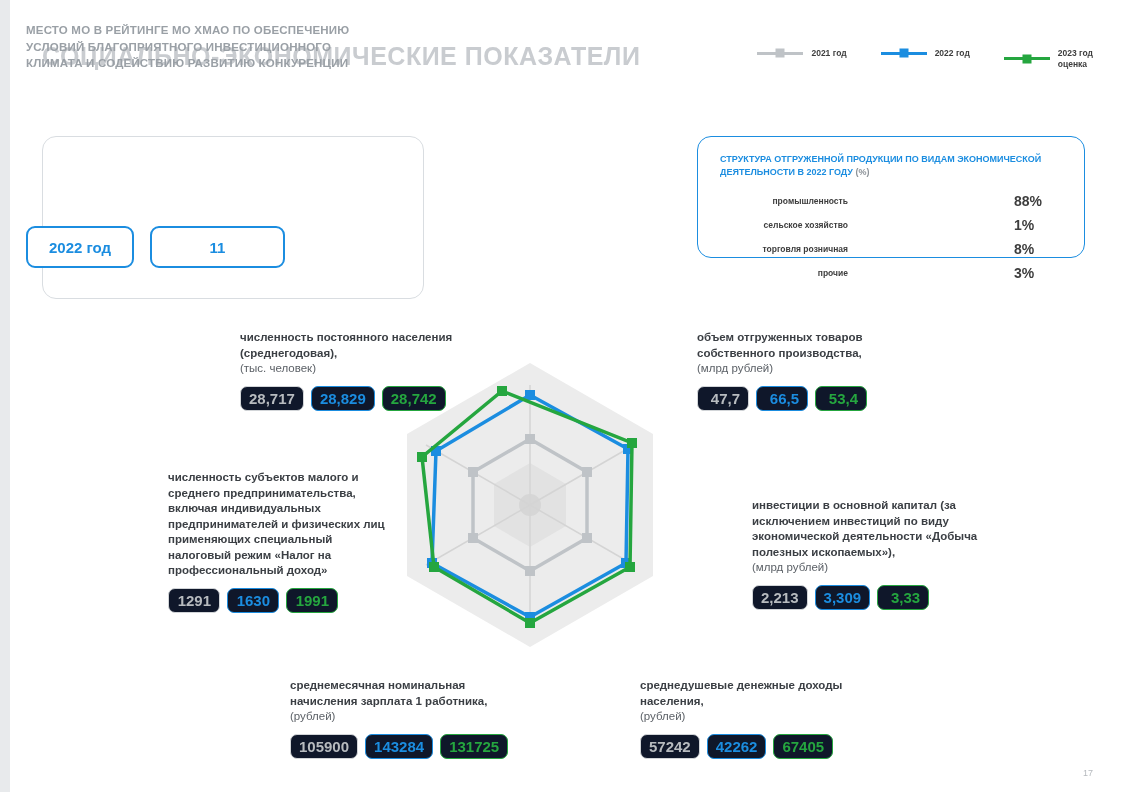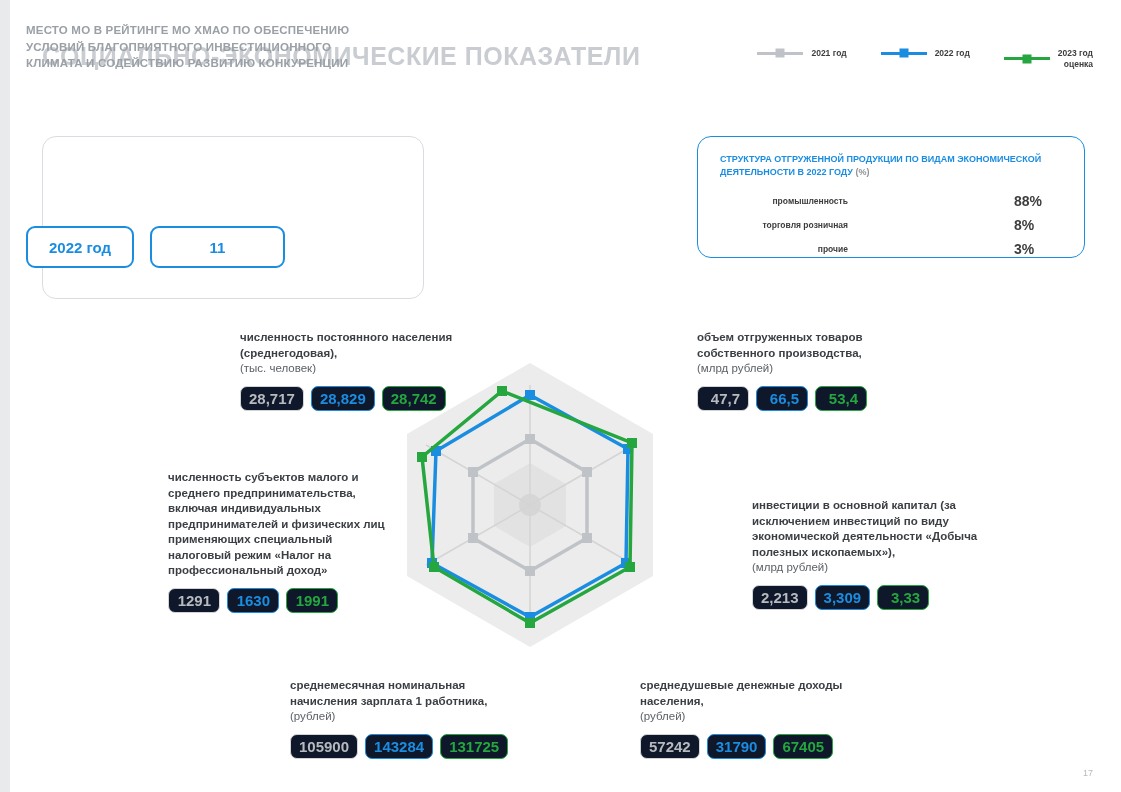--- a/index.html
+++ b/index.html
@@ -19,21 +19,21 @@
   
   .page-title {
     position:absolute; left:42px; top:42px;
     font-size:25px; font-weight:bold; letter-spacing:0.5px;
     color:#c9ccd0;
     font-family:"Liberation Sans", sans-serif;
   }
   
   .legend {
     position:absolute; right:28px; top:48px;
-    display:flex; gap:34px; align-items:flex-start;text-align:right;
+    display:flex; gap:34px; align-items:flex-start;
   }
   .legend-item { display:flex; align-items:center; gap:8px; }
   .legend-line { width:46px; height:3px; position:relative; }
   .legend-line .sq {
     position:absolute; left:50%; top:50%; transform:translate(-50%,-50%);
     width:9px; height:9px;
   }
   .legend-label { font-size:8.5px; font-weight:bold; color:#3d3d3d; line-height:1.25; }
   .legend-label .sub { display:block; font-weight:bold; }
 
@@ -143,20 +143,25 @@
 <div class="struct-card">
   <div class="struct-title">
     <span>СТРУКТУРА ОТГРУЖЕННОЙ ПРОДУКЦИИ ПО ВИДАМ ЭКОНОМИЧЕСКОЙ ДЕЯТЕЛЬНОСТИ В 2022 ГОДУ</span>
     <span class="pct">(%)</span>
   </div>
   <div class="bars">
     <div class="bar-row">
       <span class="bar-label">промышленность</span>
       <span class="bar-track"><span class="bar-fill" style="width:132px"></span></span>
       <span class="bar-val">88%</span>
+    </div>
+    <div class="bar-row">
+      <span class="bar-label">сельское хозяйство</span>
+      <span class="bar-track"><span class="bar-fill" style="width:3px;background:#b9bdc1"></span></span>
+      <span class="bar-val">1%</span>
     </div>
     <div class="bar-row">
       <span class="bar-label">торговля розничная</span>
       <span class="bar-track"><span class="bar-fill" style="width:12px;background:#b9bdc1"></span></span>
       <span class="bar-val">8%</span>
     </div>
     <div class="bar-row">
       <span class="bar-label">прочие</span>
       <span class="bar-track"><span class="bar-fill" style="width:5px;background:#b9bdc1"></span></span>
       <span class="bar-val">3%</span>
@@ -270,18 +275,18 @@
   </div>
 </div>
 
 <div class="metric m-inc">
   <div class="metric-title">
     <span>среднедушевые денежные доходы населения,</span><br>
     <span class="unit">(рублей)</span>
   </div>
   <div class="chips">
     <span class="chip y2021">57242</span>
-    <span class="chip y2022">31790</span>
+    <span class="chip y2022">42262</span>
     <span class="chip y2023">67405</span>
   </div>
 </div>
 
 <div class="page-num">17</div>
 
 </body></html>

